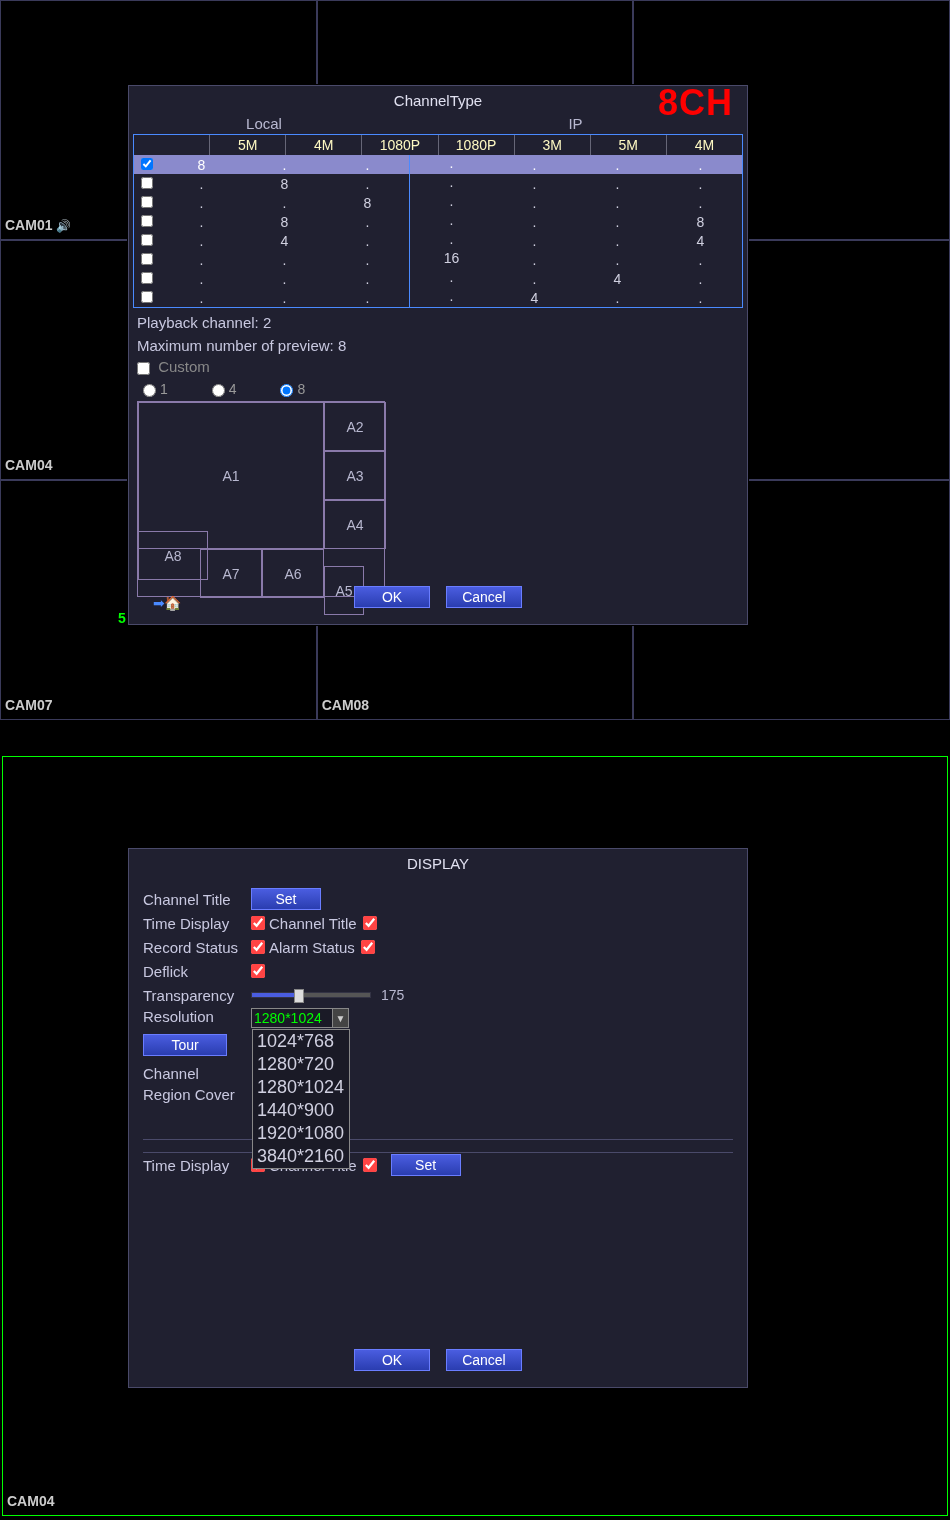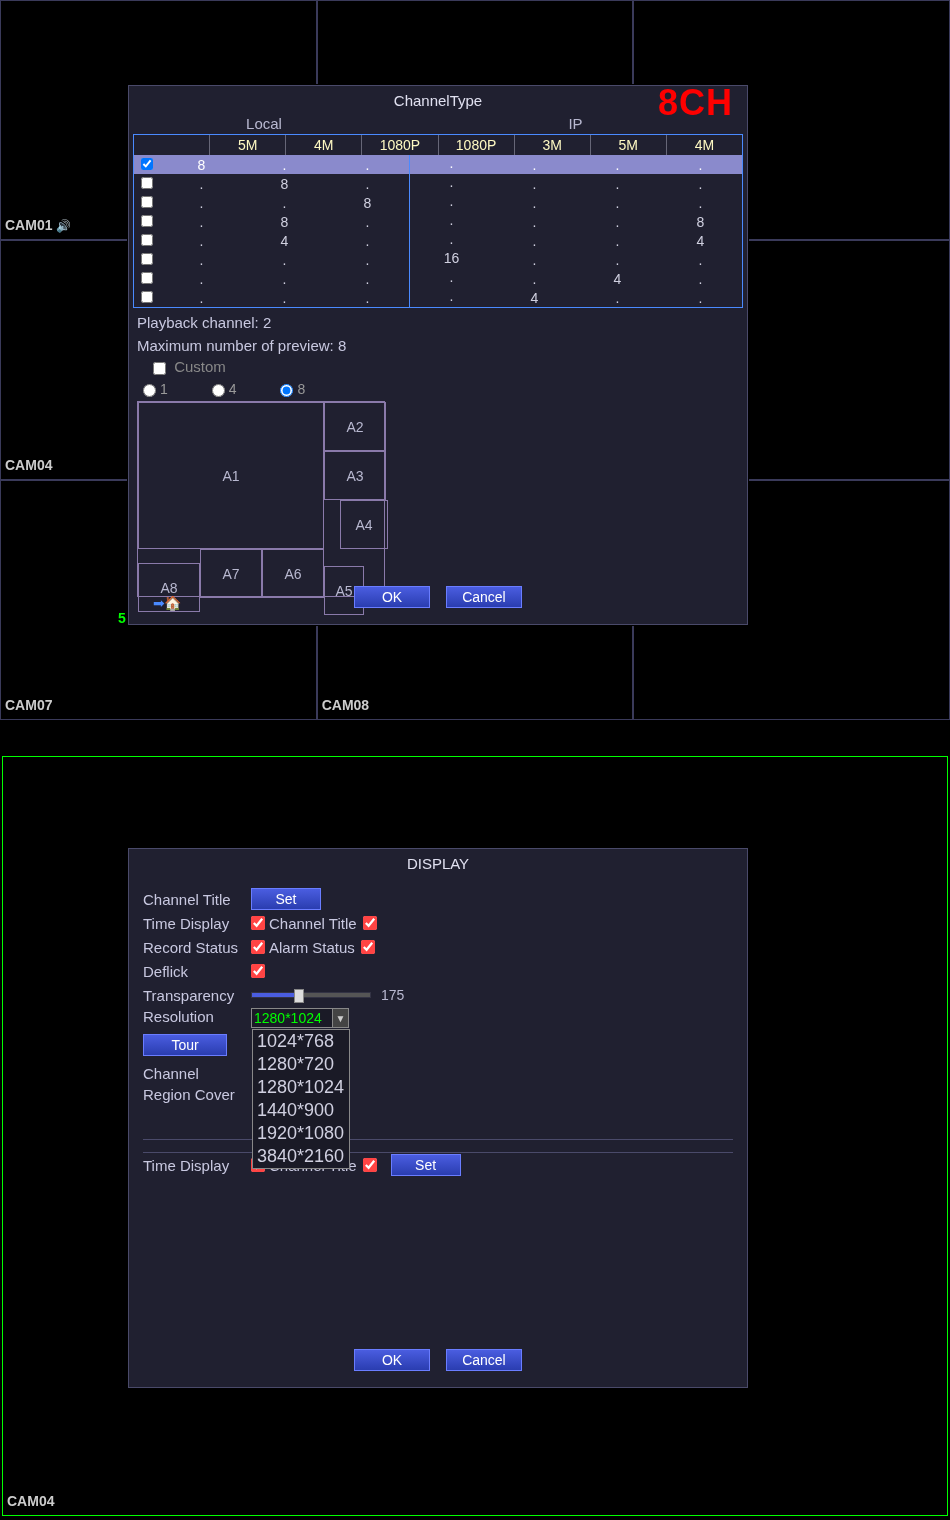--- a/index.html
+++ b/index.html
@@ -92,21 +92,21 @@
   .ct-head > div:first-child { border-left:none; }
   .ct-row { display:flex; height:19px; align-items:center; }
   .ct-row.selected { background: #8a8acc; }
   .ct-row .cb { width:26px; text-align:center; }
   .ct-row .cb input { width:12px; height:12px; }
   .ct-row > div.val { flex:1; text-align:center; color:#d0d0e0; font-size:14px; }
   .ct-row.selected > div.val { color:#fff; }
   .ct-split { border-left:1px solid #4a8aff; height:100%; }
 
   .playback-line, .maxprev-line { padding: 6px 0 0 8px; color:#c8c8e0; font-size:15px; }
-  .custom-line { padding: 4px 0 0 24px; color:#888; font-size:15px; }
+  .custom-line { padding: 4px 0 0 8px; color:#888; font-size:15px; }
   .custom-line input { width:13px; height:13px; vertical-align:middle; margin-right:4px; accent-color:#2a3db0; }
 
   .radio-row { padding: 6px 0 0 14px; color:#999; font-size:14px; }
   .radio-row label { margin-right: 40px; }
   .radio-row input { margin-right:4px; vertical-align:middle; }
 
   .layout-preview {
     margin: 4px 0 0 8px;
     width: 248px; height: 196px;
     border: 1px solid #8a7aaa;
@@ -301,25 +301,25 @@
   <div class="radio-row">
     <label><input type="radio" name="lay" style=""><span>1</span></label>
     <label><input type="radio" name="lay" style=""><span>4</span></label>
     <label><input type="radio" name="lay" checked="" style=""><span>8</span></label>
   </div>
 
   <div class="layout-preview">
     <div class="lp-cell" style="left:0;top:0;width:186px;height:147px">A1</div>
     <div class="lp-cell" style="left:186px;top:0;width:62px;height:49px">A2</div>
     <div class="lp-cell" style="left:186px;top:49px;width:62px;height:49px">A3</div>
-    <div class="lp-cell" style="left:202px;top:98px;width:48px;height:49px">A4</div>
+    <div class="lp-cell" style="left:186px;top:98px;width:62px;height:49px">A4</div>
     <div class="lp-cell" style="left:186px;top:164px;width:40px;height:49px">A5</div>
     <div class="lp-cell" style="left:124px;top:147px;width:62px;height:49px">A6</div>
     <div class="lp-cell" style="left:62px;top:147px;width:62px;height:49px">A7</div>
-    <div class="lp-cell" style="left:0;top:161px;width:62px;height:49px">A8</div>
+    <div class="lp-cell" style="left:0;top:129px;width:70px;height:49px">A8</div>
   </div>
   <div style="position:relative; left:24px; top:-2px; color:#4a8aff; font-size:14px;">➡🏠</div>
 
   <div class="btn-row" style="position:absolute; left:0; right:0; bottom:0;">
     <span class="btn">OK</span>
     <span class="btn">Cancel</span>
   </div>
 </div>
 
 <div id="dlg-display" class="dialog">

